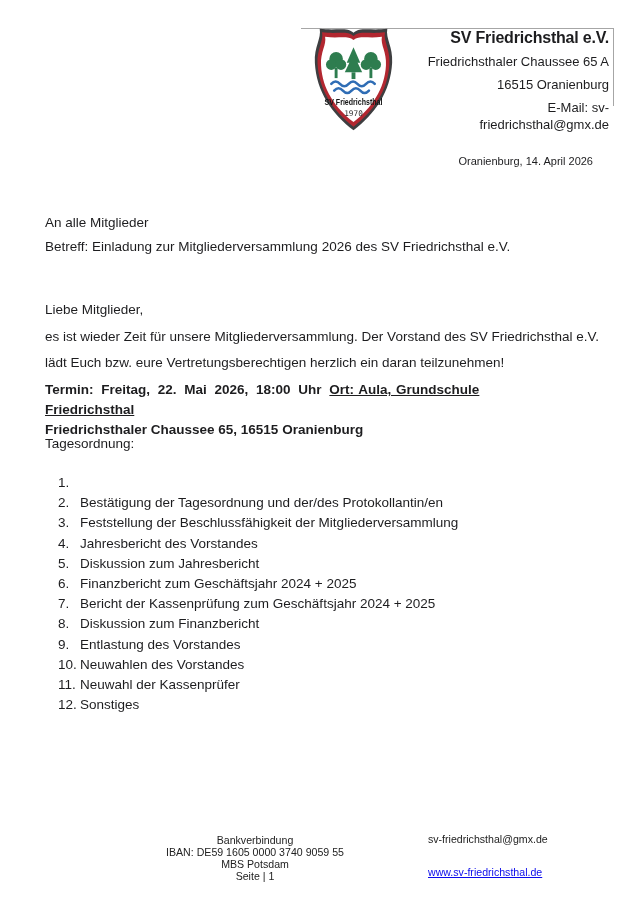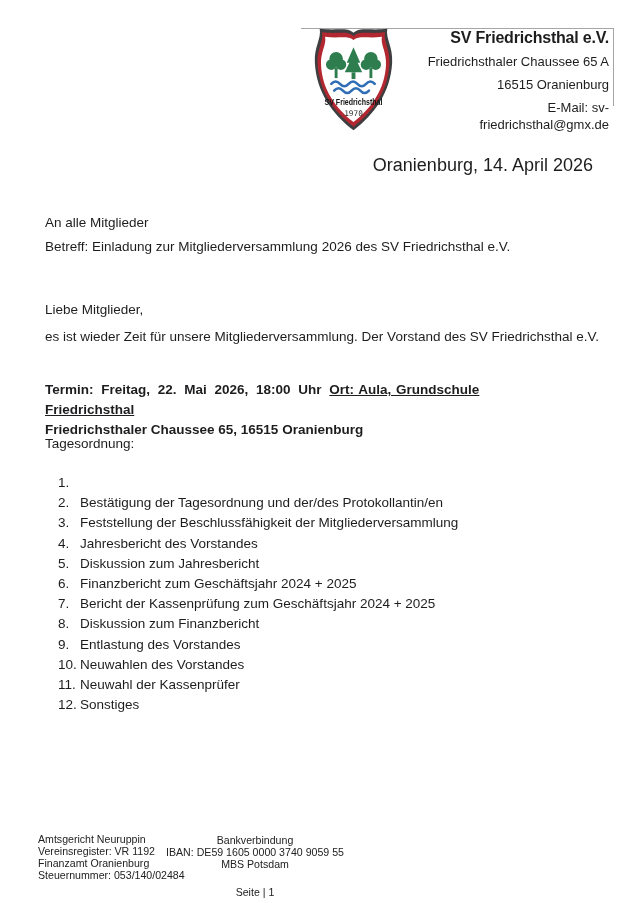--- a/index.html
+++ b/index.html
@@ -14,41 +14,41 @@
     overflow:hidden;
   }
   
   .head-hline { position:absolute; left:301px; top:28px; width:312px; height:1px; background:#a6a6a6; }
   .head-vline { position:absolute; left:613px; top:28px; width:1px; height:78px; background:#a6a6a6; }
   .crest { position:absolute; left:305px; top:24px; width:97px; height:114px; }
   .org-block { position:absolute; left:423px; top:29px; width:186px; }
   .org-name { font-size:16px; font-weight:600; letter-spacing:-0.2px; text-align:right; margin-bottom:3px; }
   .org-line { font-size:13px; line-height:17px; text-align:right;margin-top:6px; }
   
-  .date-line { position:absolute; top:155px; right:37px; font-size:18px;margin-left:40px; }
+  .date-line { position:absolute; top:155px; right:37px; font-size:11px;margin-left:40px; }
   .txt { position:absolute; left:45px; font-size:13.5px; line-height:17px; }
   .recipient-1 { top:166px;margin-top:48px; }
   .recipient-2 { top:201px; }
   .subject     { top:238px; }
   .salutation  { top:301px; }
   .body-1      { top:328px; }
   .body-2      { top:354px; }
   .termin { top:380px; width:520px; font-weight:bold; line-height:20px; }
   .termin .seg1 { word-spacing:4px; }
   .termin .seg2 { text-decoration:underline; word-spacing:1px; }
   .agenda-head { top:435px; }
   .agenda-list { position:absolute; left:58px; top:475px; font-size:13.5px; }
   .agenda-item { display:flex; height:20.2px; align-items:flex-start; }
   .agenda-num  { width:22px; flex:0 0 22px; }
   
   .footer-col { position:absolute; font-size:10.6px; line-height:12px; color:#222; }
   .f-left   { left:38px;  top:833px; text-align:left; }
   .f-center { left:155px; top:834px; width:200px; text-align:center; }
   .f-right  { left:428px; top:833px; text-align:left; }
-  .page-num { margin-top:16px; }
+  .page-num { margin-top:0; }
   .website-link { display:inline-block; margin-top:21px; color:#0b0bec; text-decoration:underline; cursor:pointer; }
 </style>
 </head>
 <body>
 
 <div class="page">
 
   <div class="head-hline"></div>
   <div class="head-vline"></div>
 
@@ -86,20 +86,21 @@
     <div class="org-line">E-Mail: sv-friedrichsthal@gmx.de</div>
   </div>
 
   <div class="date-line">Oranienburg, 14. April 2026</div>
 
   <div class="txt recipient-1">An alle Mitglieder</div>
   <div class="txt subject">Betreff: Einladung zur Mitgliederversammlung 2026 des SV Friedrichsthal e.V.</div>
 
   <div class="txt salutation">Liebe Mitglieder,</div>
   <div class="txt body-1">es ist wieder Zeit für unsere Mitgliederversammlung. Der Vorstand des SV Friedrichsthal e.V.</div>
+  <div class="txt body-2">lädt Euch bzw. eure Vertretungsberechtigen herzlich ein daran teilzunehmen!</div>
 
   <div class="txt termin">
     <span class="seg1">Termin: Freitag, 22. Mai 2026, 18:00 Uhr </span><span class="seg2">Ort: Aula, Grundschule Friedrichsthal</span><br>
     <span>Friedrichsthaler Chaussee 65, 16515 Oranienburg</span>
   </div>
 
   <div class="txt agenda-head">Tagesordnung:</div>
 
   <div class="agenda-list">
     <div class="agenda-item">
@@ -144,28 +145,26 @@
     <div class="agenda-item">
         <span class="agenda-num">11.</span>
         <span>Neuwahl der Kassenprüfer</span>
       </div>
     <div class="agenda-item">
         <span class="agenda-num">12.</span>
         <span>Sonstiges</span>
       </div>
   </div>
 
-  <div class="footer-col f-left">
-    <div>Amtsgericht Neuruppin</div>
-    <div>Vereinsregister: VR 1192</div>
-    <div>Finanzamt Oranienburg</div>
-    <div>Steuernummer: 053/140/02484</div>
-  </div>
 
   <div class="footer-col f-center">
     <div>Bankverbindung</div>
     <div>IBAN: DE59 1605 0000 3740 9059 55</div>
     <div>MBS Potsdam</div>
     <div class="page-num">Seite | 1</div>
   </div>
 
+  <div class="footer-col f-right">
+    <div>sv-friedrichsthal@gmx.de</div>
+    <a class="website-link">www.sv-friedrichsthal.de</a>
+  </div>
 
 </div>
 
 </body></html>

